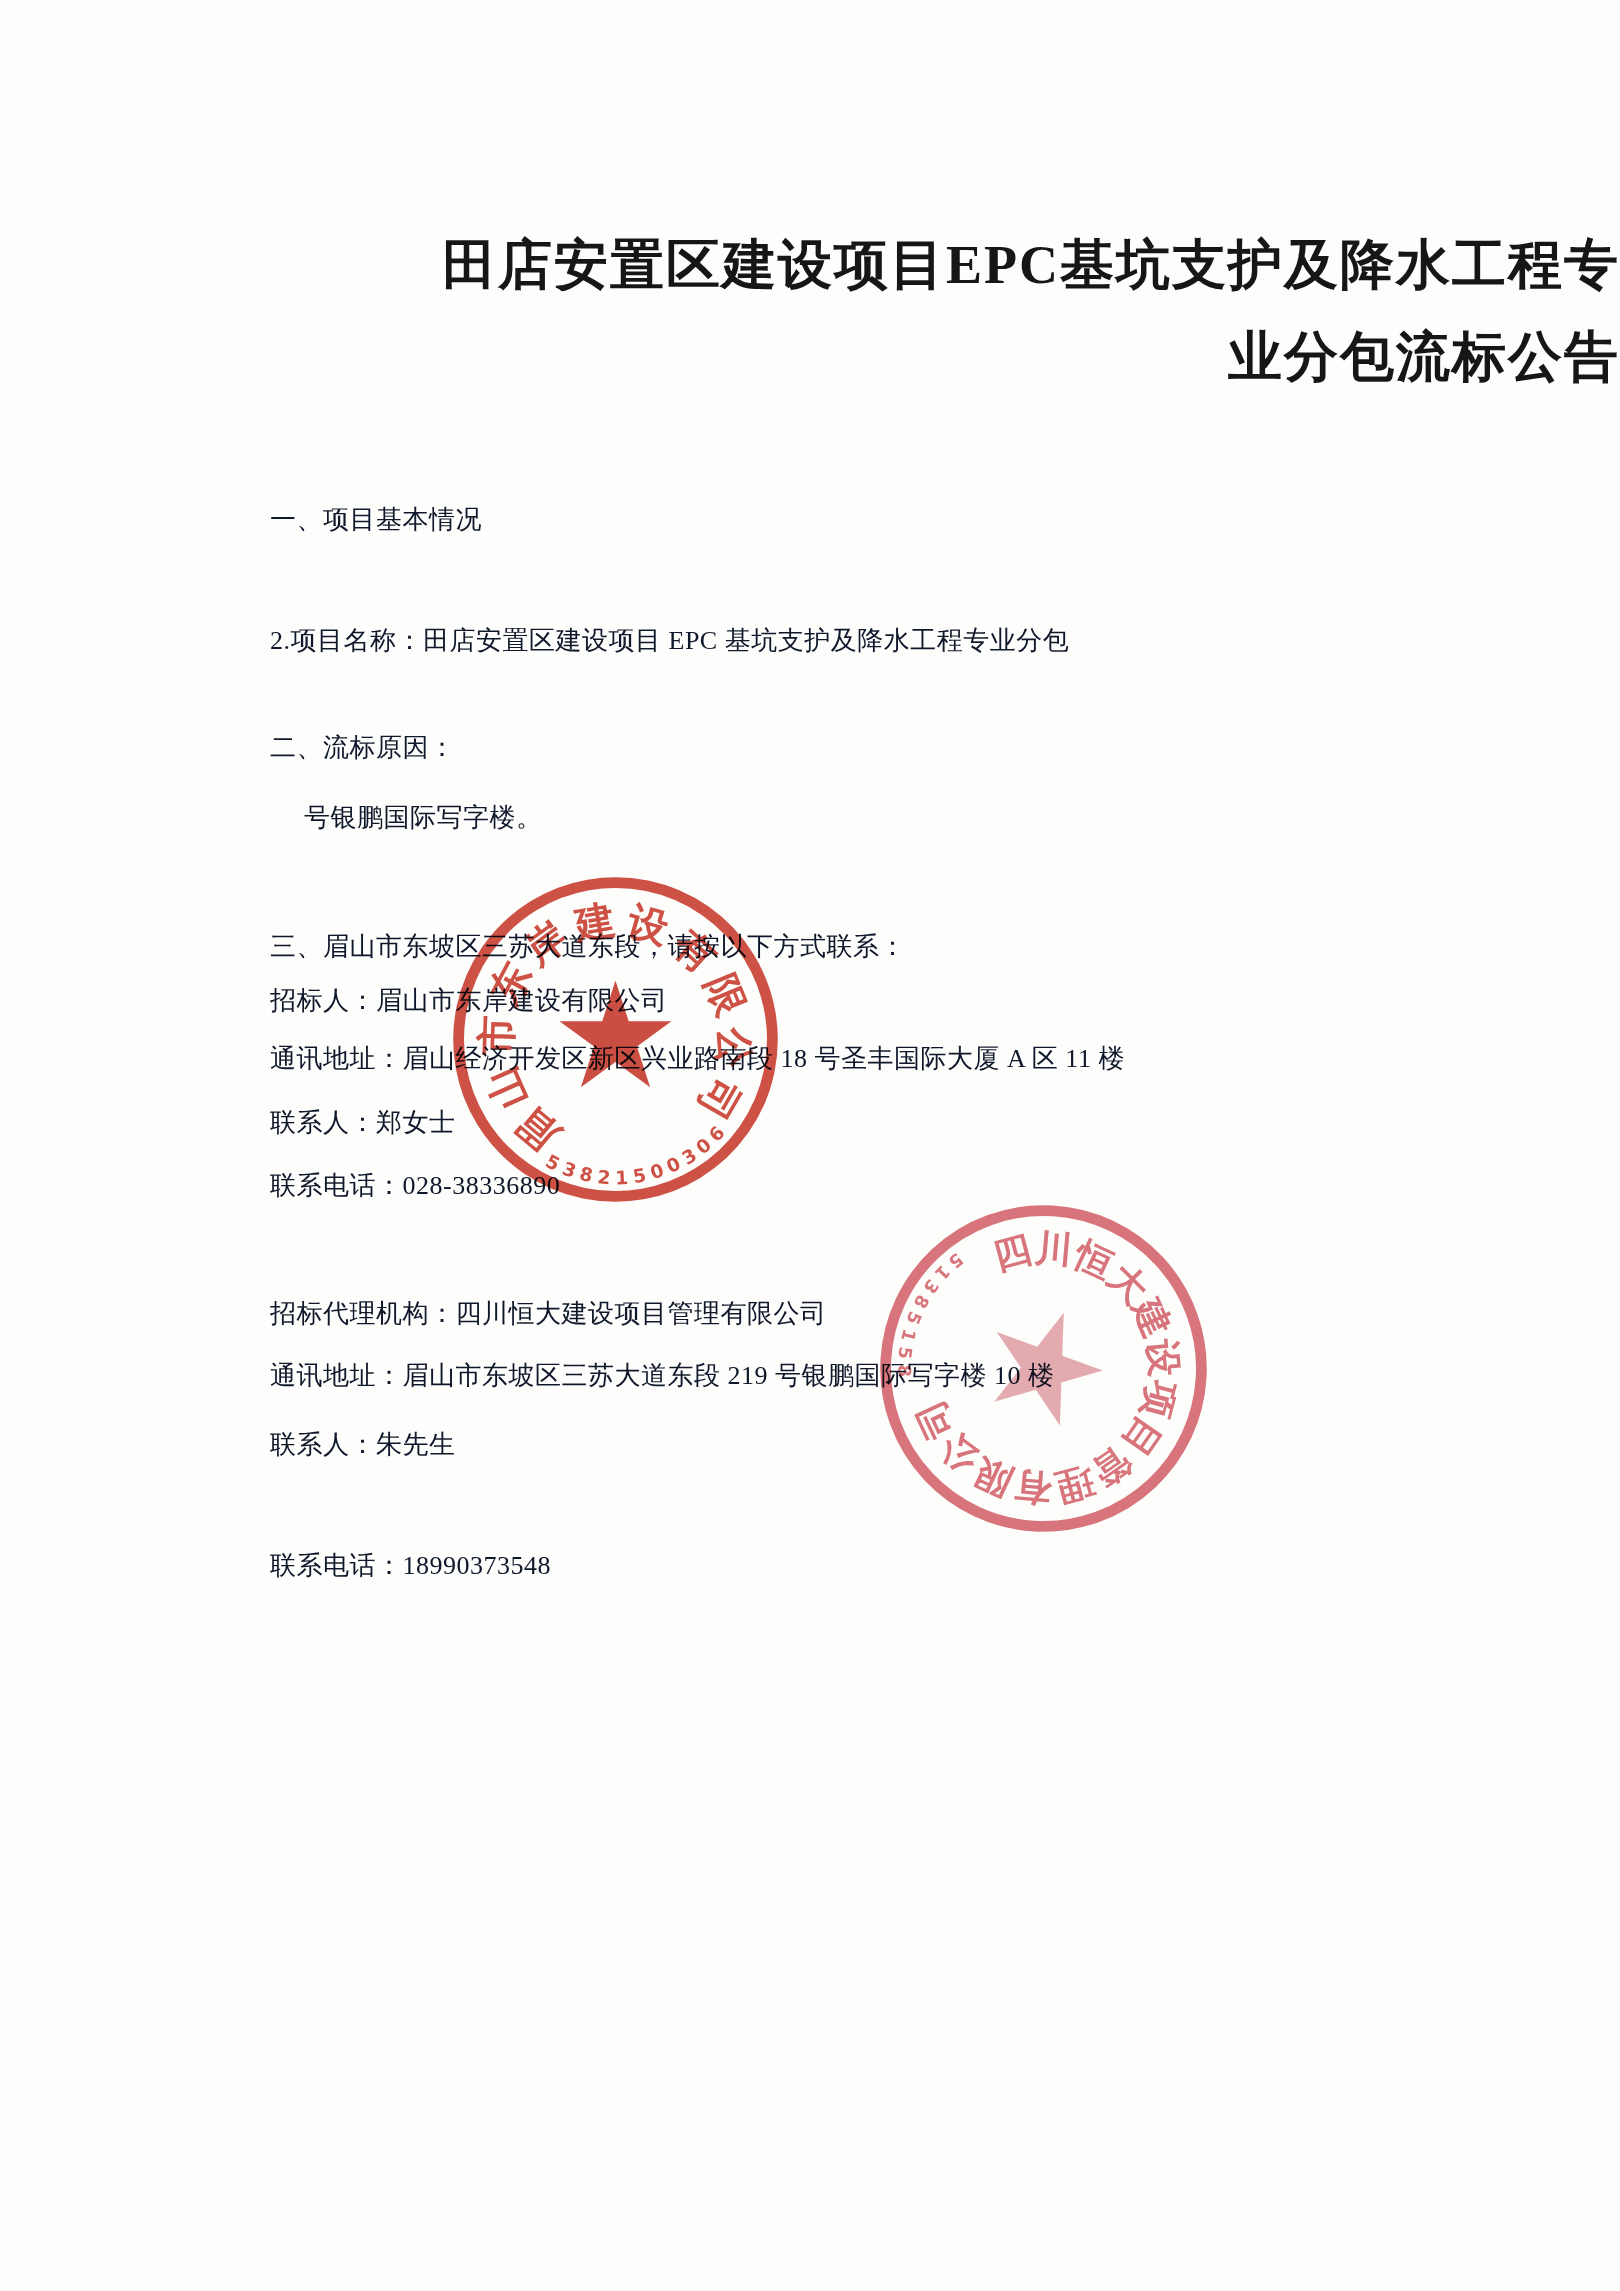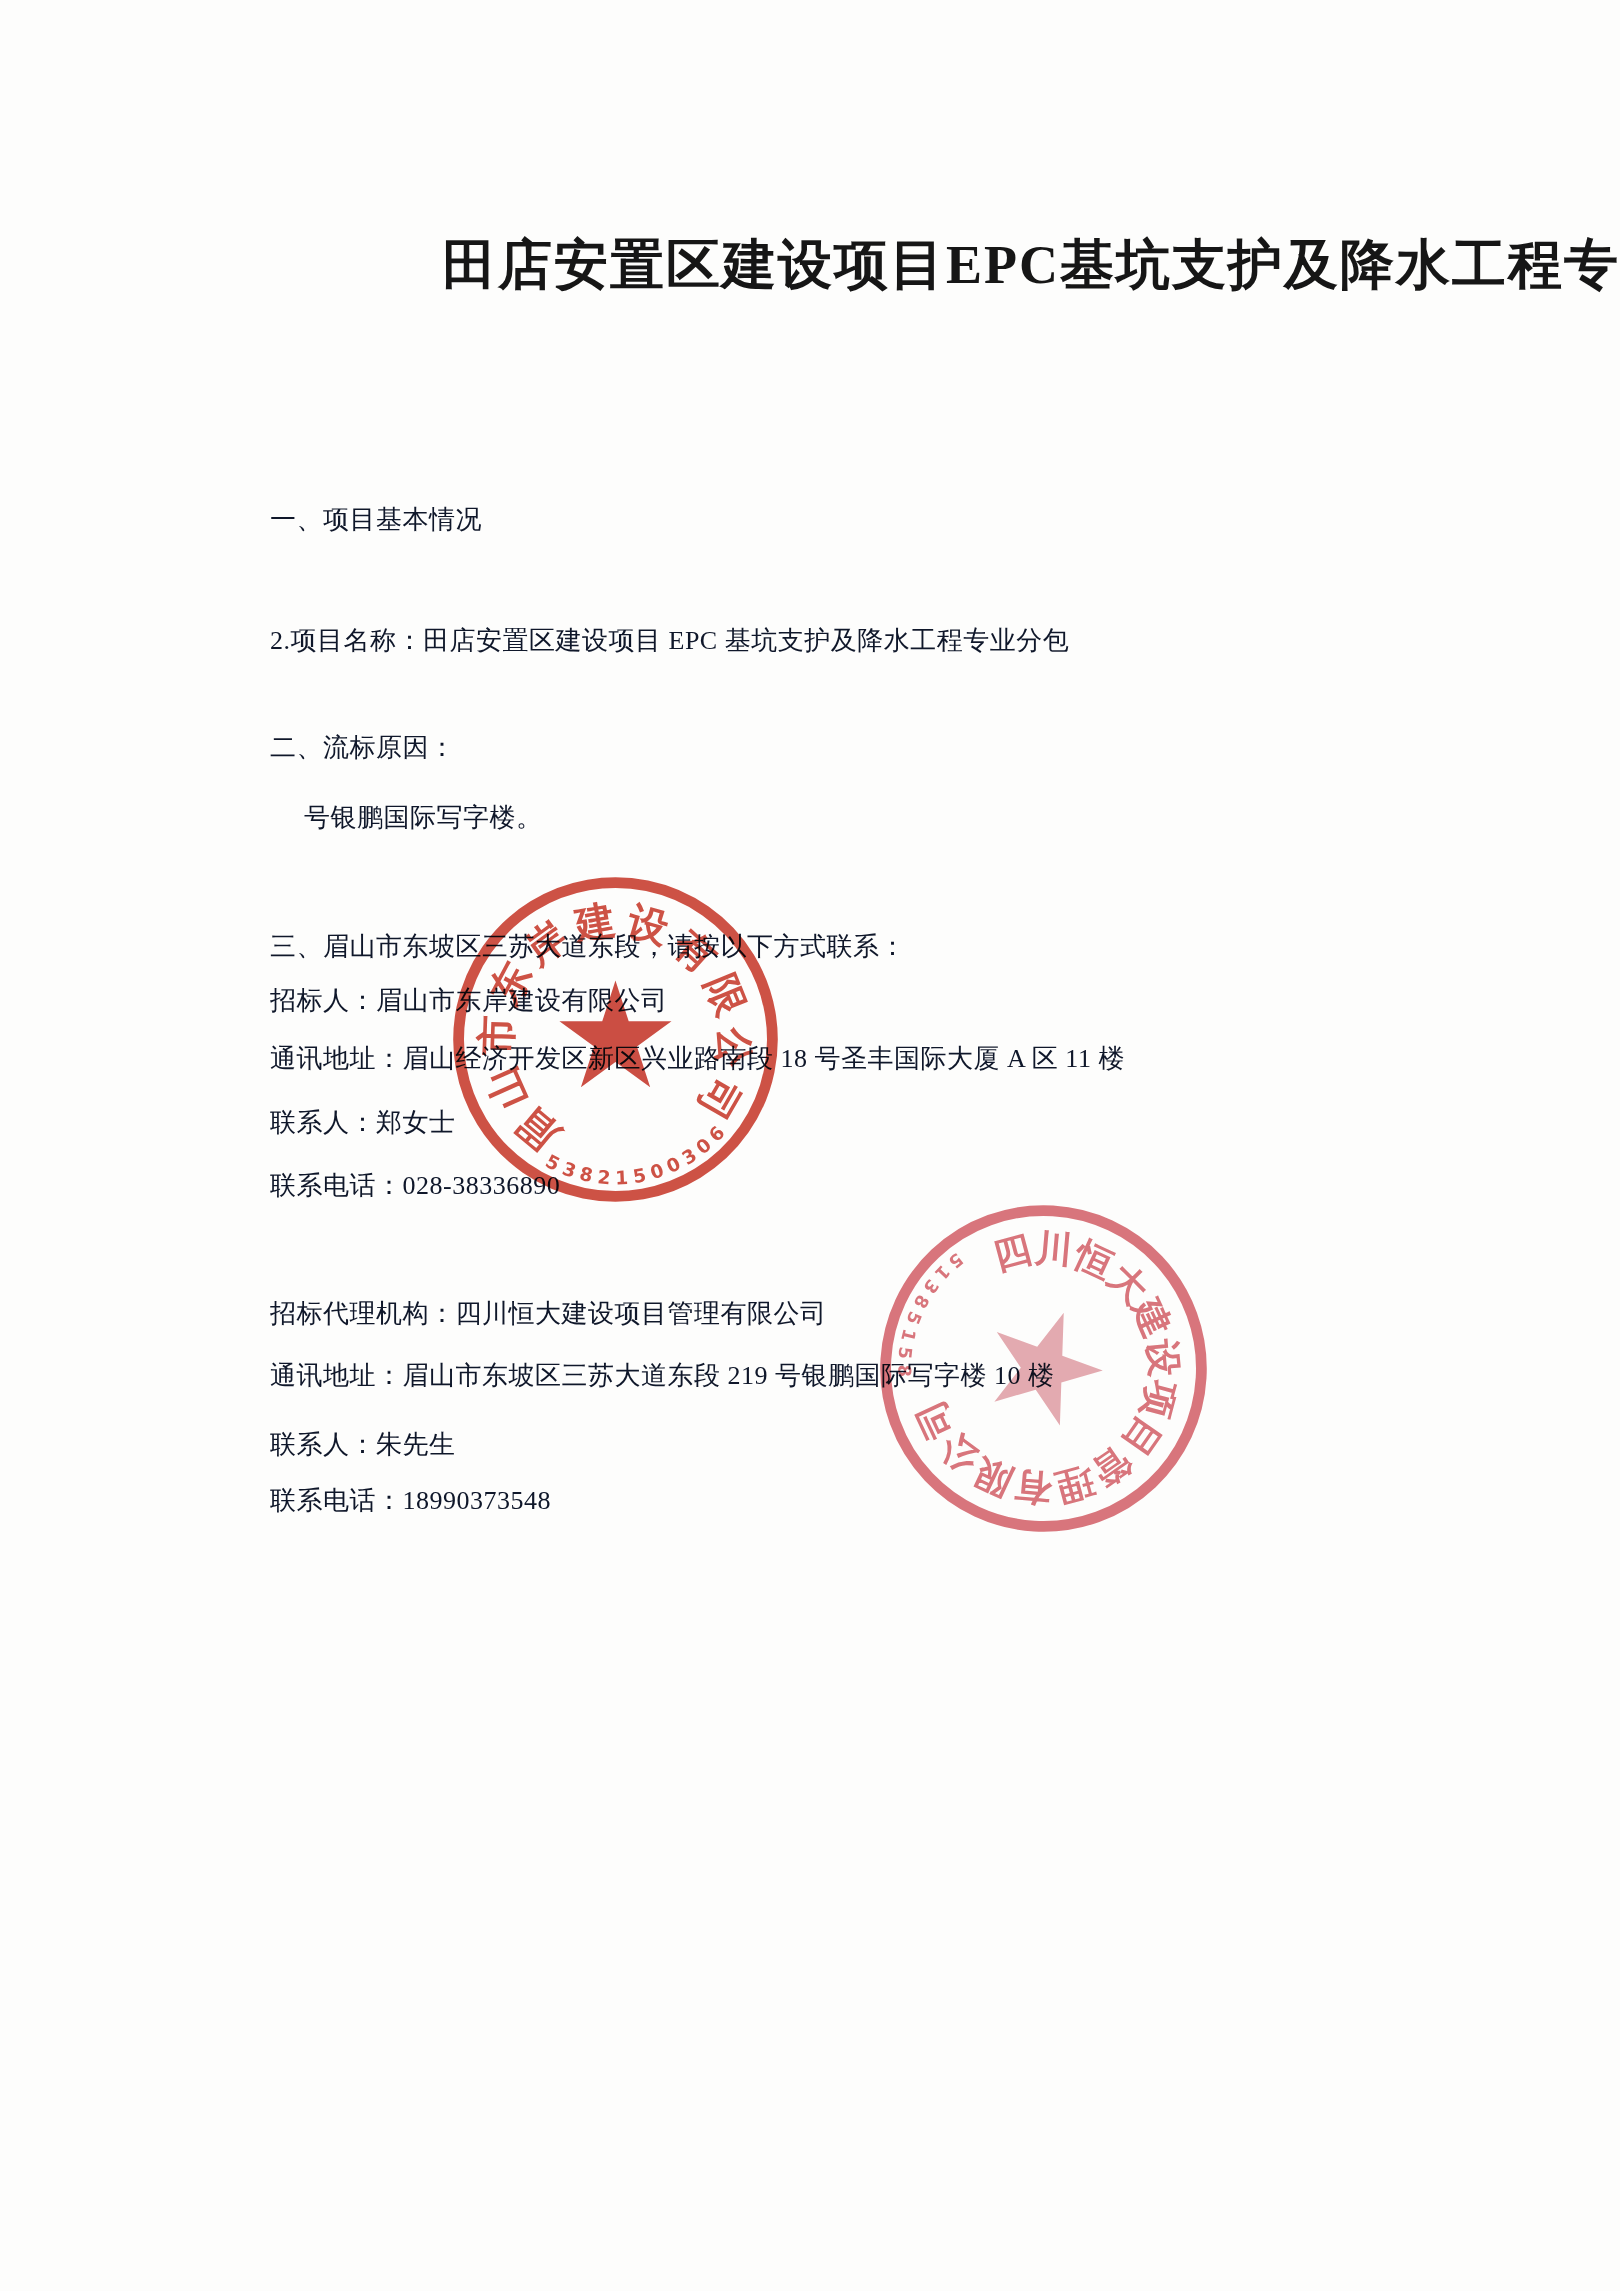--- a/index.html
+++ b/index.html
@@ -31,38 +31,39 @@
     position:absolute;
     mix-blend-mode:multiply;
   }
 </style>
 </head>
 <body>
 
 <div class="page">
 
   <div class="doc-title" style="top:229px;">田店安置区建设项目EPC基坑支护及降水工程专</div>
+  <div class="doc-title" style="top:321px;">业分包流标公告</div>
 
   <p class="line" style="top:476px;">一、项目基本情况</p>
   <p class="line" style="top:597px;">2.项目名称：田店安置区建设项目 EPC 基坑支护及降水工程专业分包</p>
 
   <p class="line" style="top:704px;">二、流标原因：</p>
   <p class="line indent" style="top:774px;">号银鹏国际写字楼。</p>
 
   <p class="line" style="top:903px;">三、眉山市东坡区三苏大道东段，请按以下方式联系：</p>
 
   <p class="line" style="top:957px;text-align:center;">招标人：眉山市东岸建设有限公司</p>
   <p class="line" style="top:1015px;">通讯地址：眉山经济开发区新区兴业路南段 18 号圣丰国际大厦 A 区 11 楼</p>
   <p class="line" style="top:1079px;">联系人：郑女士</p>
   <p class="line" style="top:1142px;">联系电话：028-38336890</p>
 
   <p class="line" style="top:1270px;">招标代理机构：四川恒大建设项目管理有限公司</p>
   <p class="line" style="top:1332px;">通讯地址：眉山市东坡区三苏大道东段 219 号银鹏国际写字楼 10 楼</p>
   <p class="line" style="top:1401px;">联系人：朱先生</p>
-  <p class="line" style="top:1457px;">联系电话：18990373548</p>
+  <p class="line" style="top:1522px;">联系电话：18990373548</p>
 
   <svg class="stamp" id="stamp-0" viewBox="0 0 360 360" width="353" height="353" style="left: 439px; top: 863px; opacity: 0.88;">
       <g transform="rotate(-10 180 180)">
         <circle cx="180" cy="180" r="160" fill="none" stroke="#c93a2c" stroke-width="11"></circle>
         <polygon points="190.4,120.8 196.5,164.0 239.5,171.6 200.3,190.8 206.4,234.0 176.0,202.6 136.8,221.8 157.3,183.2 126.9,151.8 169.9,159.4" fill="#c6352a"></polygon>
         <text x="87.3" y="257.8" transform="rotate(-130.0 87.3 257.8)" fill="#c93a2c" font-size="41" font-weight="700" font-family="&quot;Liberation Serif&quot;,&quot;DejaVu Serif&quot;,serif" text-anchor="middle" dominant-baseline="central">眉</text>
         <text x="62.6" y="209.3" transform="rotate(-104.0 62.6 209.3)" fill="#c93a2c" font-size="41" font-weight="700" font-family="&quot;Liberation Serif&quot;,&quot;DejaVu Serif&quot;,serif" text-anchor="middle" dominant-baseline="central">山</text>
         <text x="61.6" y="154.8" transform="rotate(-78.0 61.6 154.8)" fill="#c93a2c" font-size="41" font-weight="700" font-family="&quot;Liberation Serif&quot;,&quot;DejaVu Serif&quot;,serif" text-anchor="middle" dominant-baseline="central">市</text>
         <text x="84.7" y="105.5" transform="rotate(-52.0 84.7 105.5)" fill="#c93a2c" font-size="41" font-weight="700" font-family="&quot;Liberation Serif&quot;,&quot;DejaVu Serif&quot;,serif" text-anchor="middle" dominant-baseline="central">东</text>
         <text x="127.0" y="71.2" transform="rotate(-26.0 127.0 71.2)" fill="#c93a2c" font-size="41" font-weight="700" font-family="&quot;Liberation Serif&quot;,&quot;DejaVu Serif&quot;,serif" text-anchor="middle" dominant-baseline="central">岸</text>

